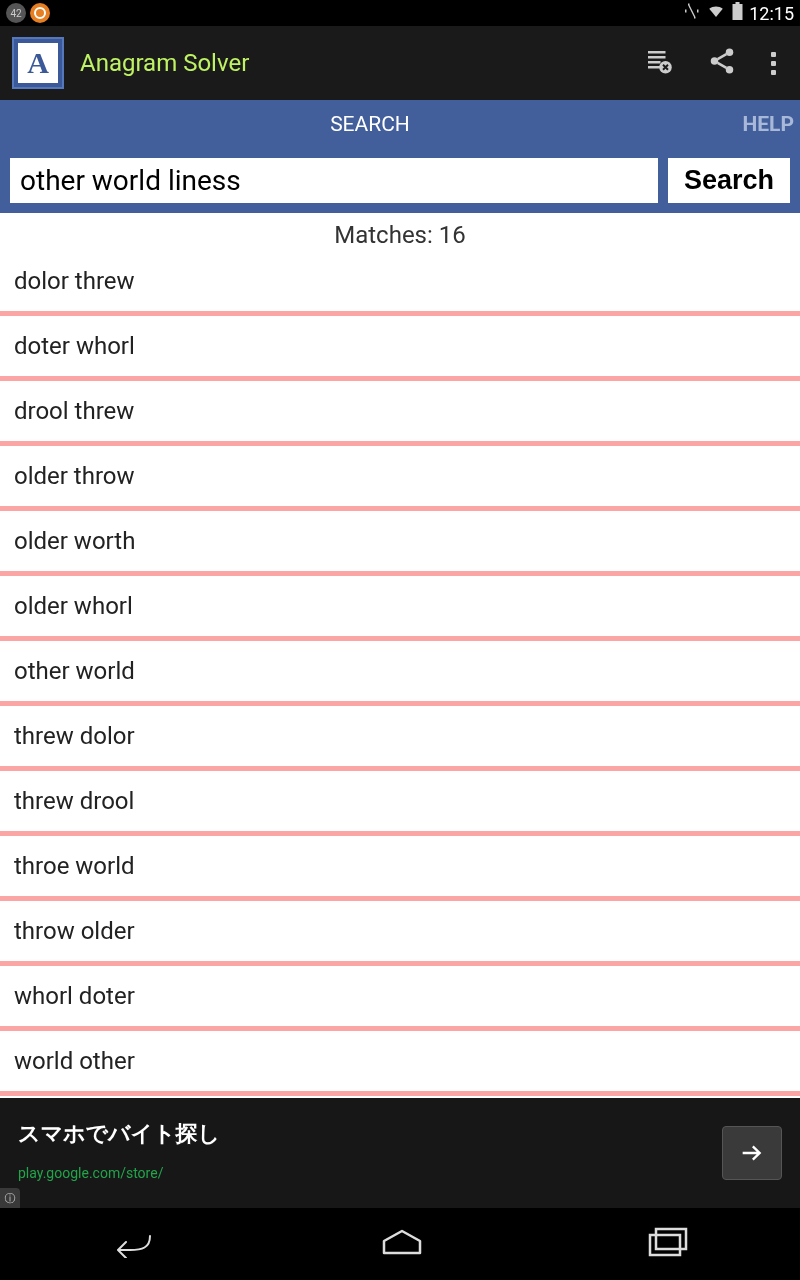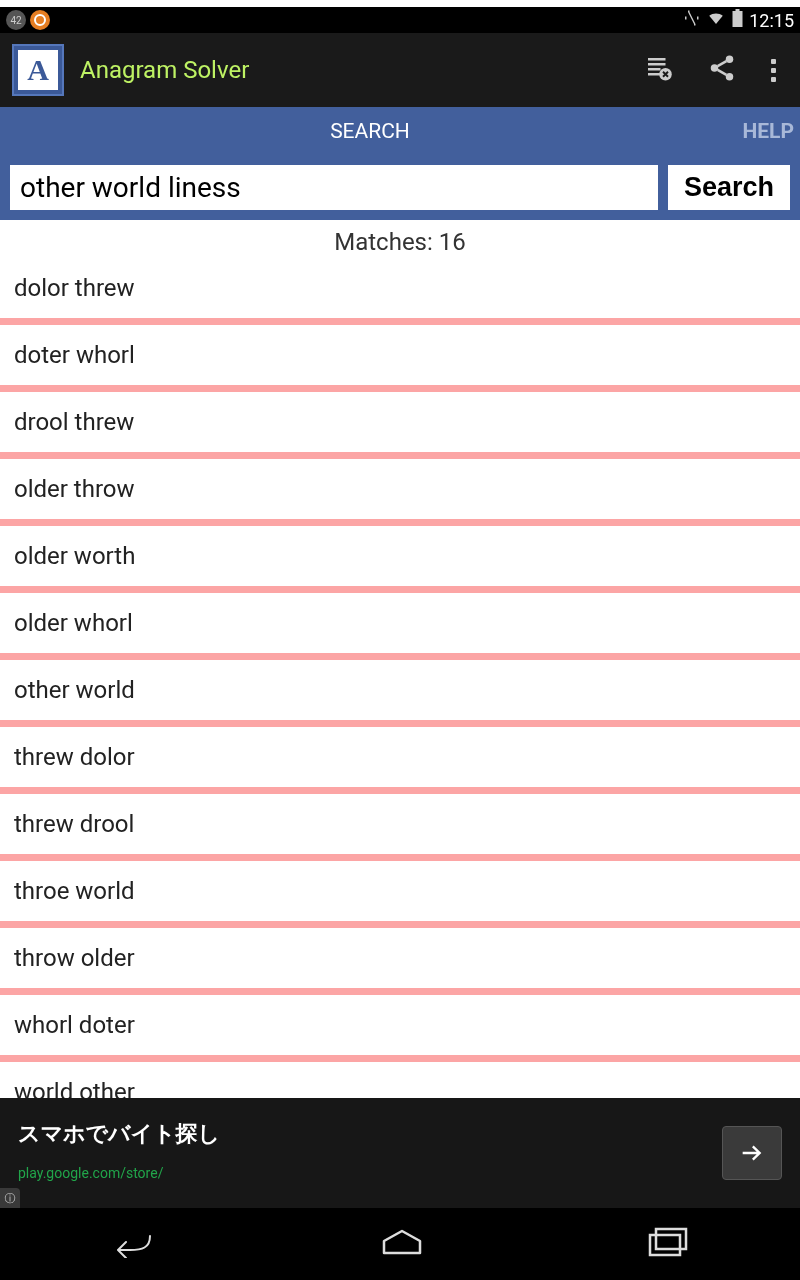--- a/index.html
+++ b/index.html
@@ -13,21 +13,20 @@
 }
 .status-bar {
   height: 26px;
   background: #000;
   display: flex;
   align-items: center;
   justify-content: space-between;
   padding: 0 6px;
   color: #fff;
   font-size: 15px;
-  margin-top: 7px;
 }
 .status-left { display: flex; align-items: center; gap: 4px; }
 .status-right { display: flex; align-items: center; gap: 6px; }
 .badge-icon {
   width: 20px; height: 20px; border-radius: 50%;
   background: #555; display: flex; align-items: center; justify-content: center;
   font-size: 10px; color: #ccc;
 }
 .orange-icon {
   width: 20px; height: 20px; border-radius: 50%; background: #e67e22;
@@ -108,21 +107,21 @@
   text-align: center;
   font-size: 24px;
   padding: 8px 0;
   color: #333;
 }
 .results-list { }
 .result-item {
   padding: 16px 14px;
   font-size: 24px;
   color: #222;
-  border-bottom: 7px solid #fca5a5;
+  border-bottom: 5px solid #fca5a5;
   cursor: pointer;
 }
 .result-item:first-child { padding-top: 10px; }
 .ad-banner {
   position: absolute;
   bottom: 72px;
   left: 0; right: 0;
   height: 110px;
   background: #171717;
   color: #fff;

